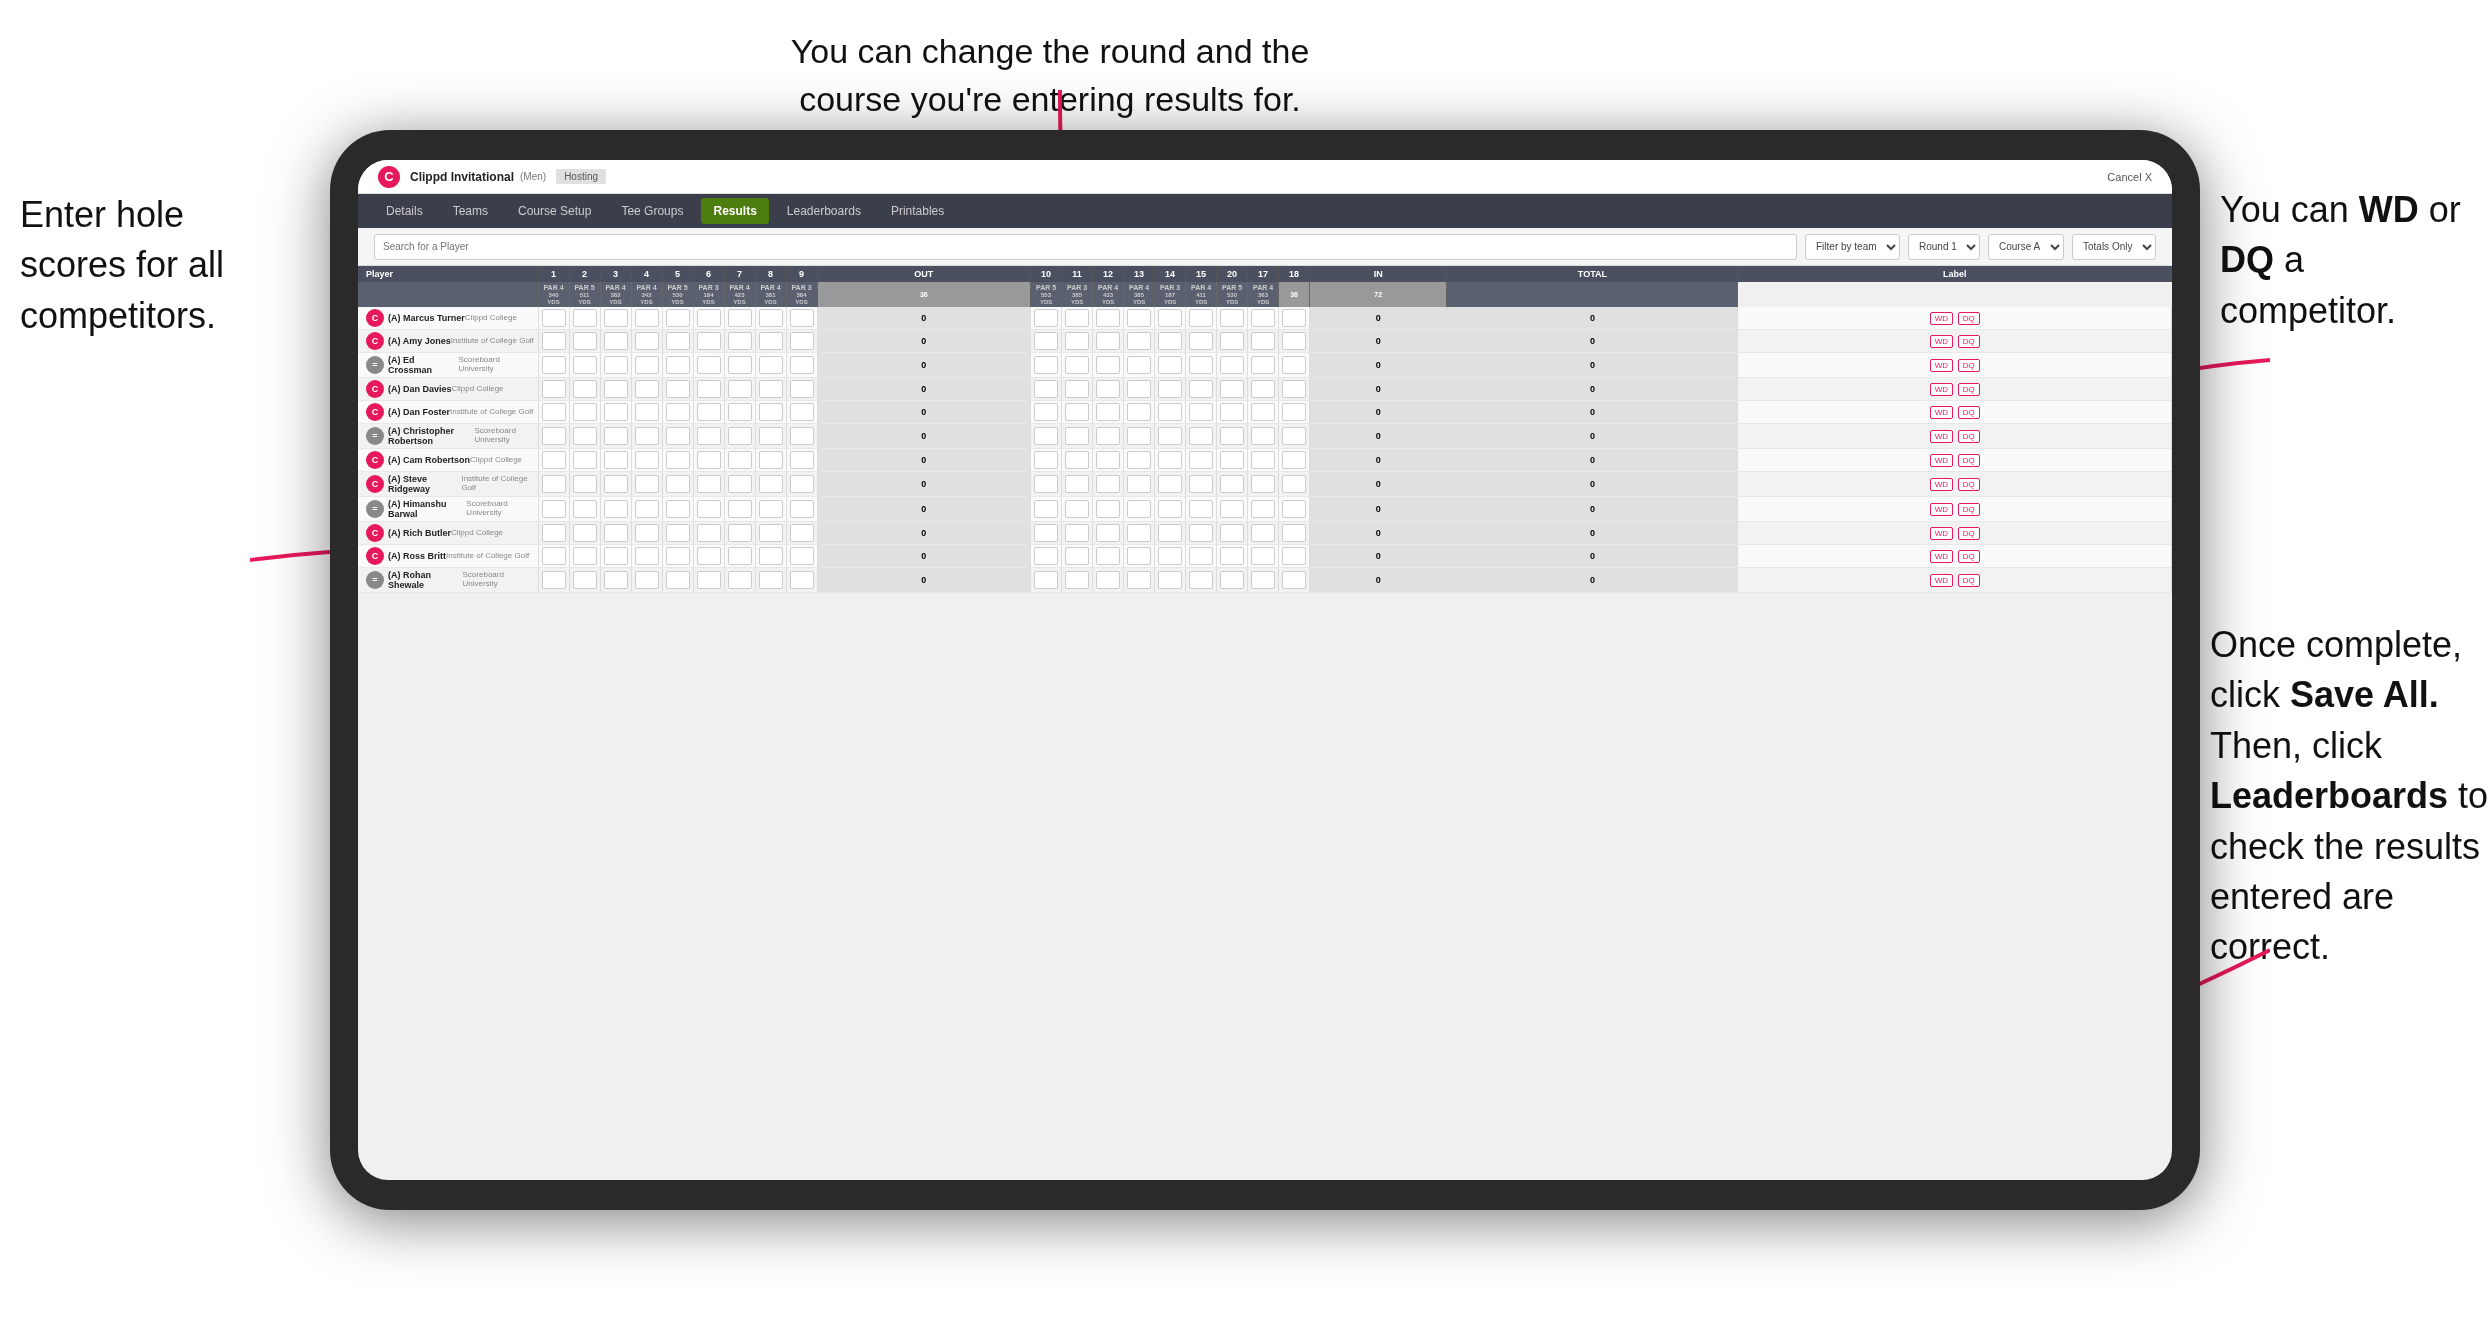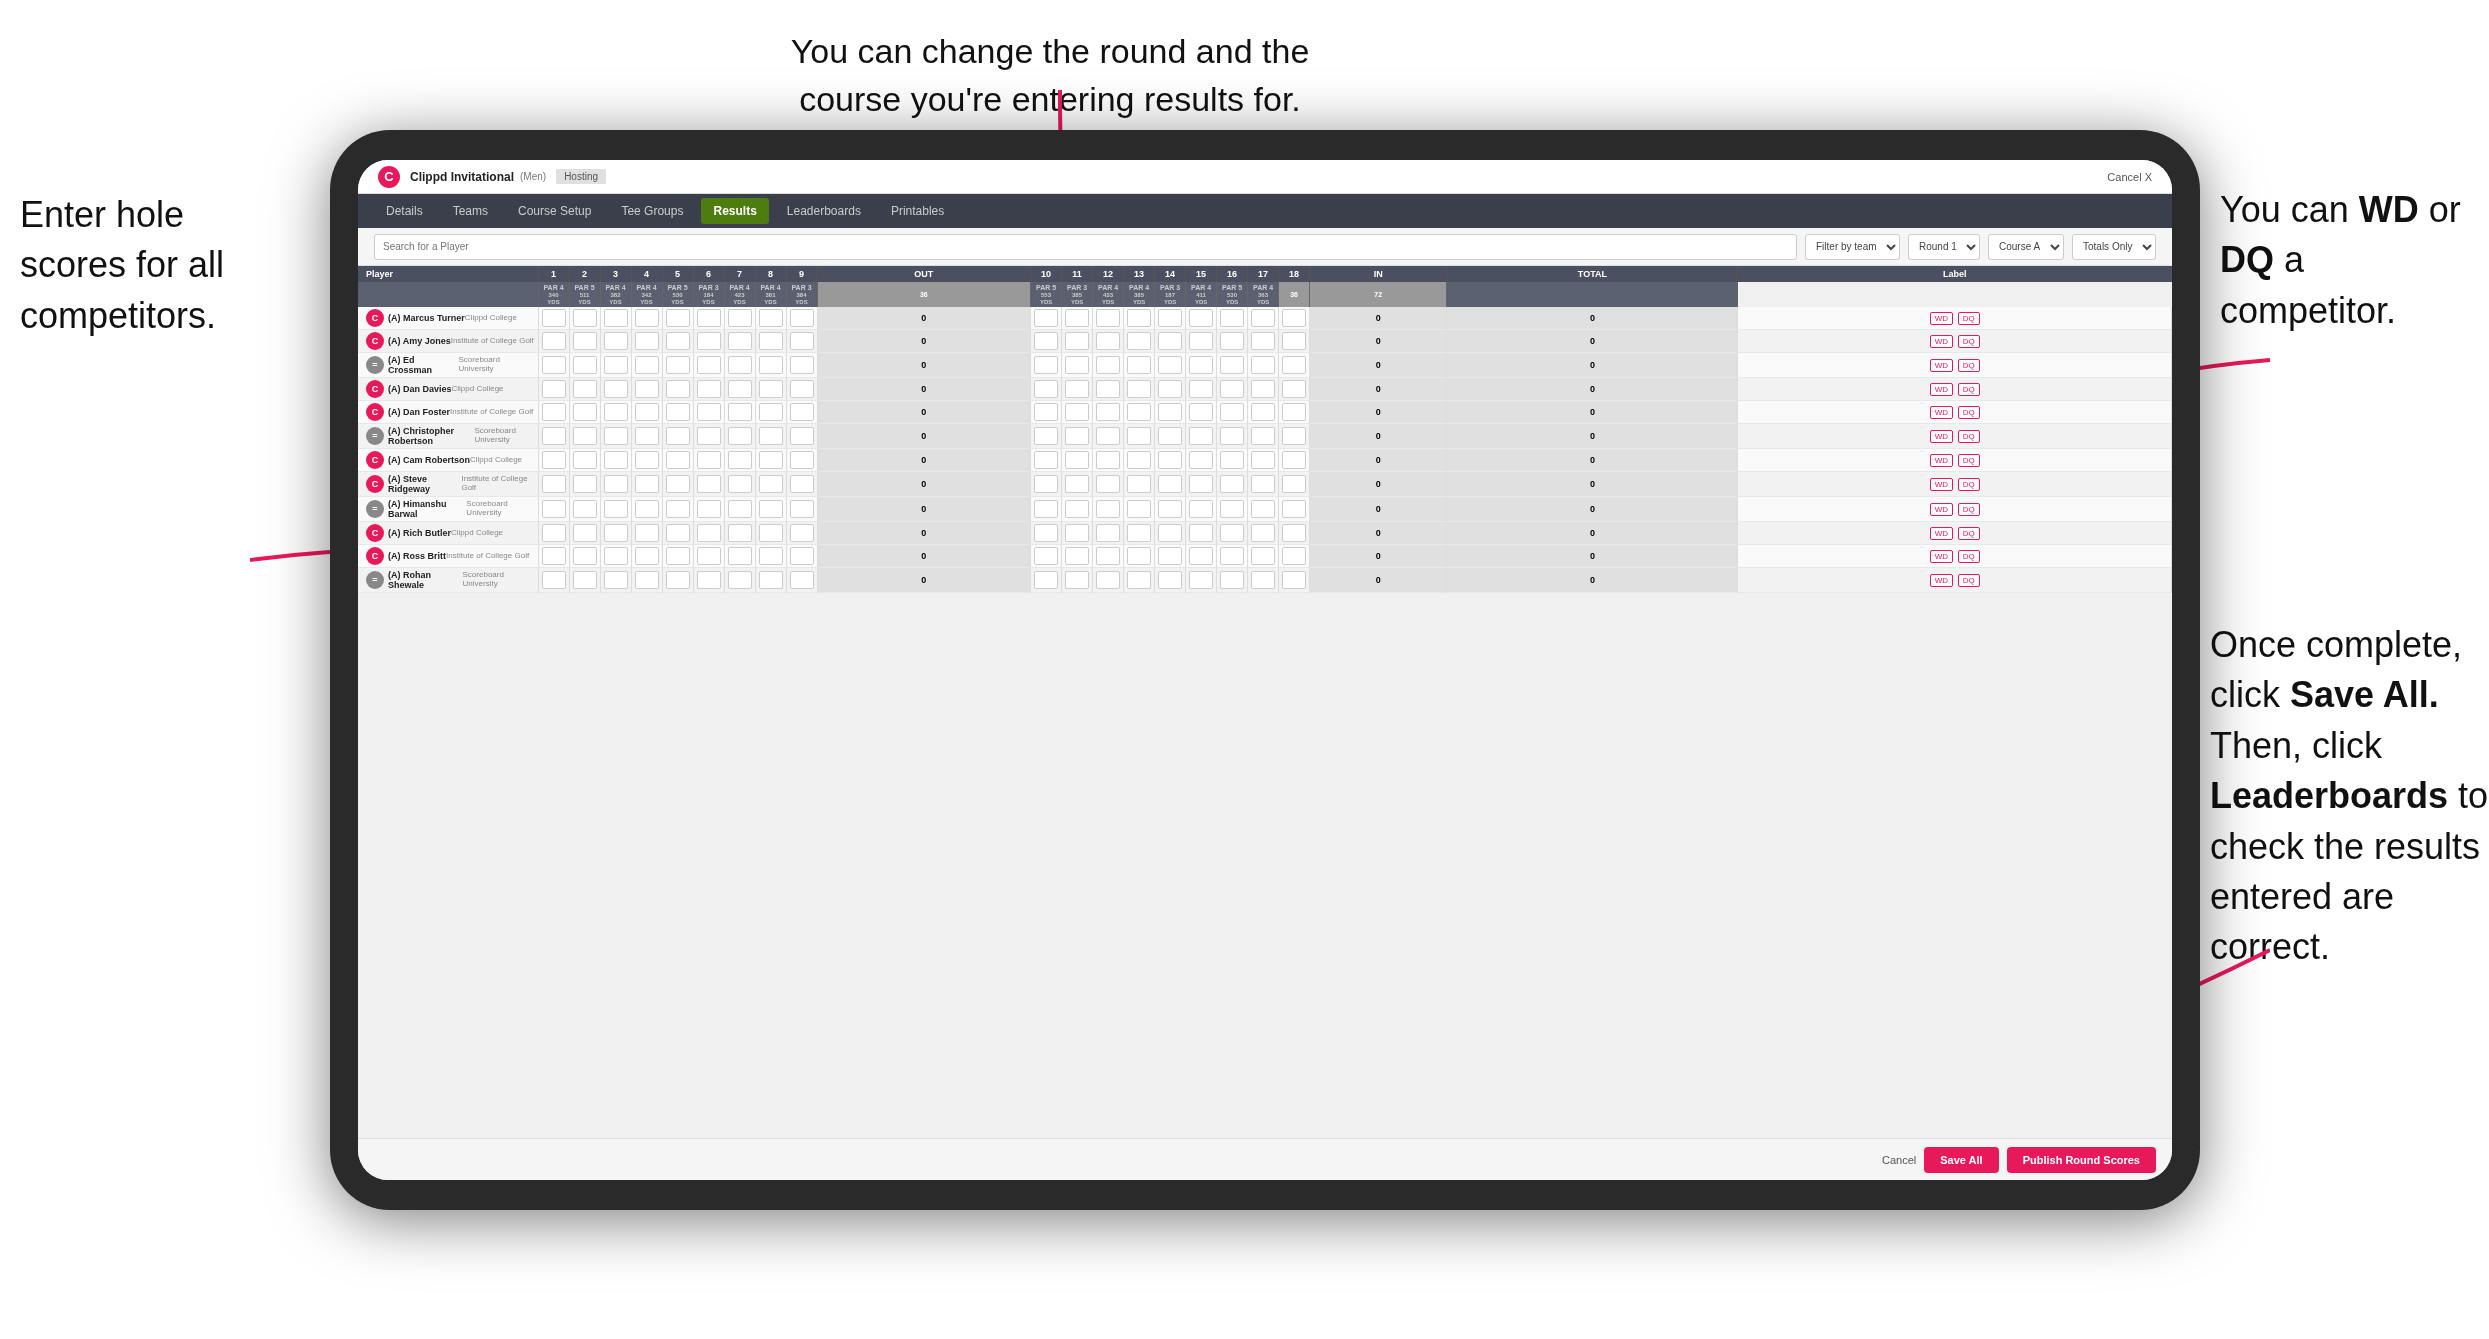--- a/index.html
+++ b/index.html
@@ -512,21 +512,21 @@
             <th>7</th>
             <th>8</th>
             <th>9</th>
             <th>OUT</th>
             <th>10</th>
             <th>11</th>
             <th>12</th>
             <th>13</th>
             <th>14</th>
             <th>15</th>
-            <th>16</th>
+            <th>20</th>
             <th>17</th>
             <th>18</th>
             <th>IN</th>
             <th>TOTAL</th>
             <th>Label</th>
           </tr>
           <tr class="header-sub">
             <th class="player-col"></th>
             <th style="font-size:7px;">PAR 4<br><span style="font-size:6px;">340 YDS</span></th>
             <th style="font-size:7px;">PAR 5<br><span style="font-size:6px;">511 YDS</span></th>
@@ -981,20 +981,15 @@
               <td class="total-cell">0</td>
               <td>
       <button class="wd-btn">WD</button>
       <button class="dq-btn">DQ</button>
     </td>
             </tr>
           </tbody>
       </table>
     </div>
 
-    <div class="bottom-bar">
-      <button class="cancel-btn-bottom">Cancel</button>
-      <button class="save-all-btn">Save All</button>
-      <button class="publish-btn">Publish Round Scores</button>
-    </div>
 
   </div>
 </div>
 
 </body></html>

